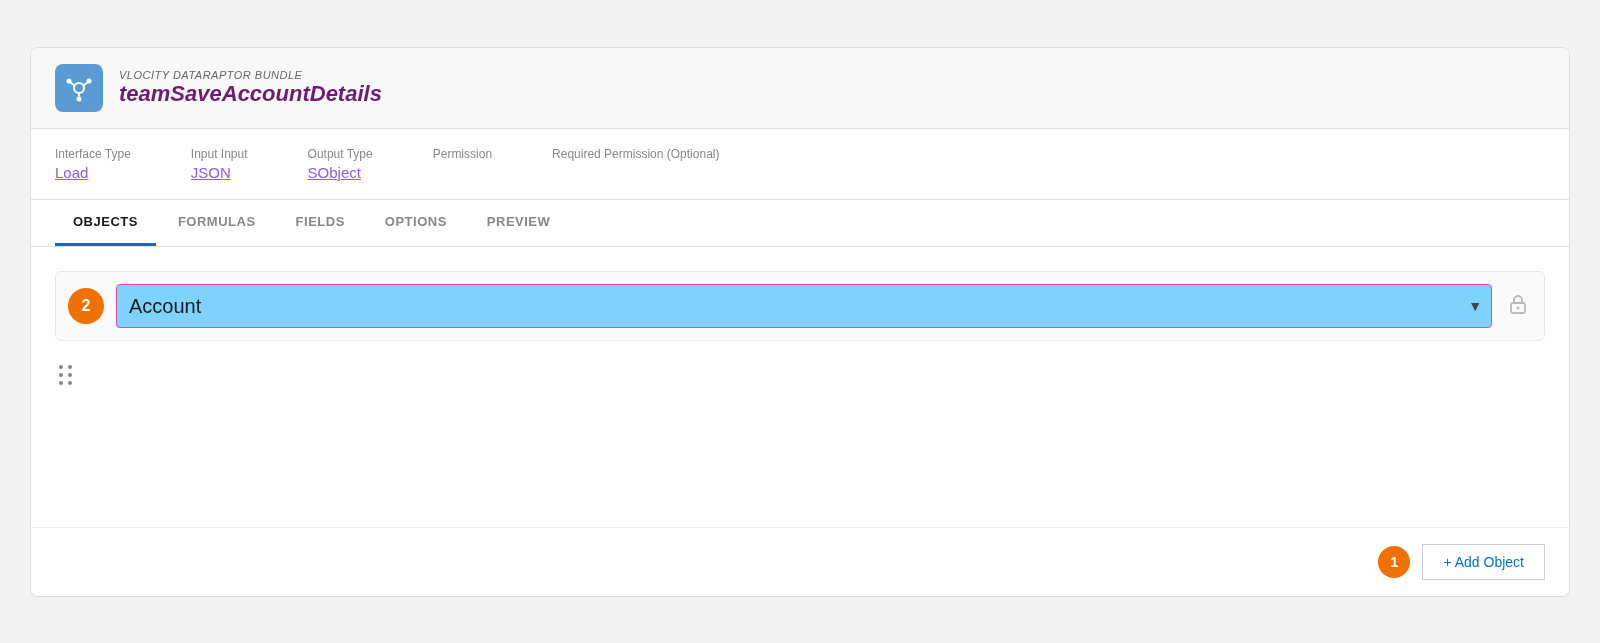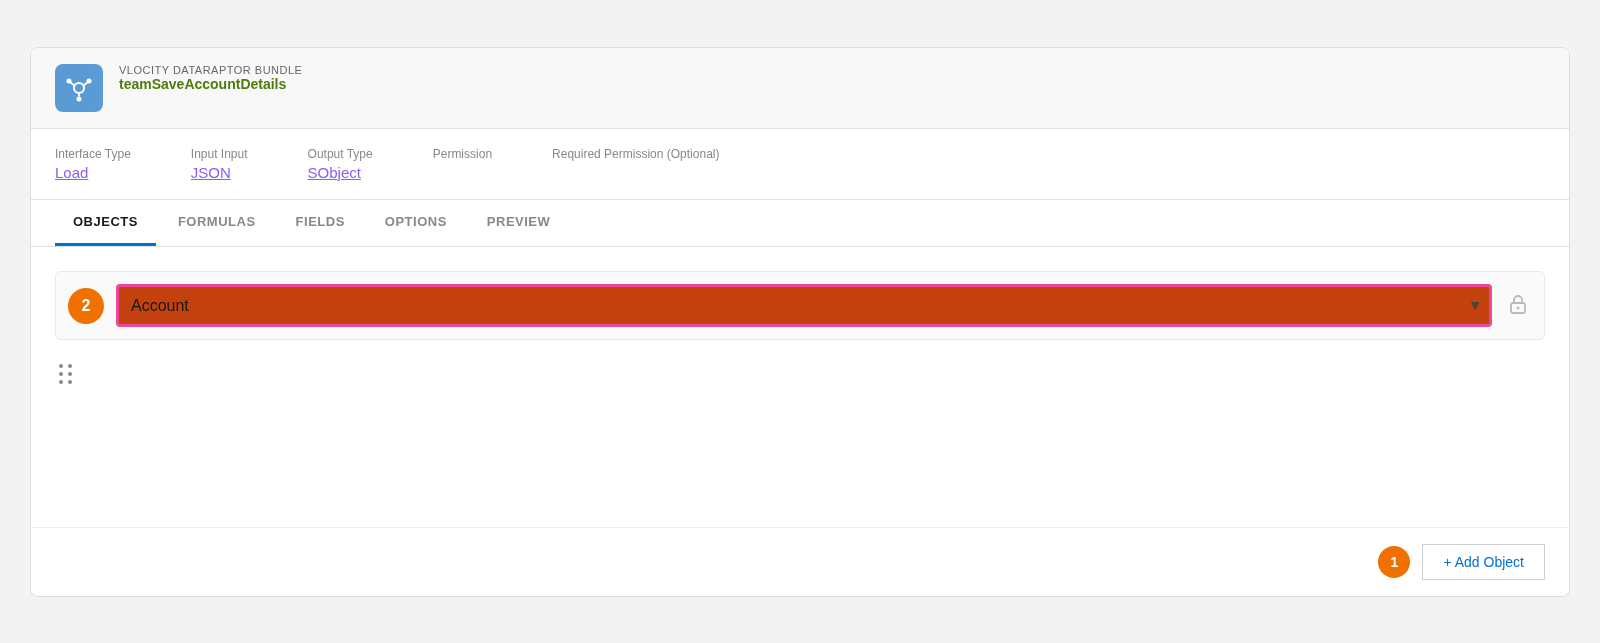--- a/index.html
+++ b/index.html
@@ -19,21 +19,23 @@
       width: 1540px;
       max-width: 100%;
       overflow: hidden;
     }
     
     .header {
       background: #f8f8f8;
       border-bottom: 1px solid #e0e0e0;
       padding: 16px 24px;
       display: flex;
+      align-items: center;
       gap: 16px;
+      font-style: italic;
     }
     .header-icon {
       width: 48px;
       height: 48px;
       background: #5b9bd5;
       border-radius: 8px;
       display: flex;
       align-items: center;
       justify-content: center;
       flex-shrink: 0;
@@ -47,23 +49,23 @@
       flex-direction: column;
     }
     .header-subtitle {
       font-size: 11px;
       color: #666;
       text-transform: uppercase;
       letter-spacing: 0.5px;
       font-weight: 500;
     }
     .header-title {
-      font-size: 14px;
+      font-size: 22px;
       font-weight: 700;
-      color: #4d7c0f;
+      color: #701a75;
     }
     
     .meta-row {
       padding: 18px 24px;
       display: flex;
       gap: 60px;
       border-bottom: 1px solid #e0e0e0;
     }
     .meta-item {
       display: flex;
@@ -135,26 +137,26 @@
       margin-top: 4px;
     }
     .object-select-wrapper {
       flex: 1;
       position: relative;
     }
     .object-select {
       width: 100%;
       appearance: none;
       -webkit-appearance: none;
-      border: 3px solid #ec4899;
+      border: 1px solid #ec4899;
       border-radius: 4px;
       padding: 10px 36px 10px 12px;
-      font-size: 16px;
+      font-size: 20px;
       color: #1a1a1a;
-      background: #c2410c;
+      background: #7dd3fc;
       cursor: pointer;
       outline: none;
     }
     .select-arrow {
       position: absolute;
       right: 10px;
       top: 50%;
       transform: translateY(-50%);
       pointer-events: none;
       color: #444;

